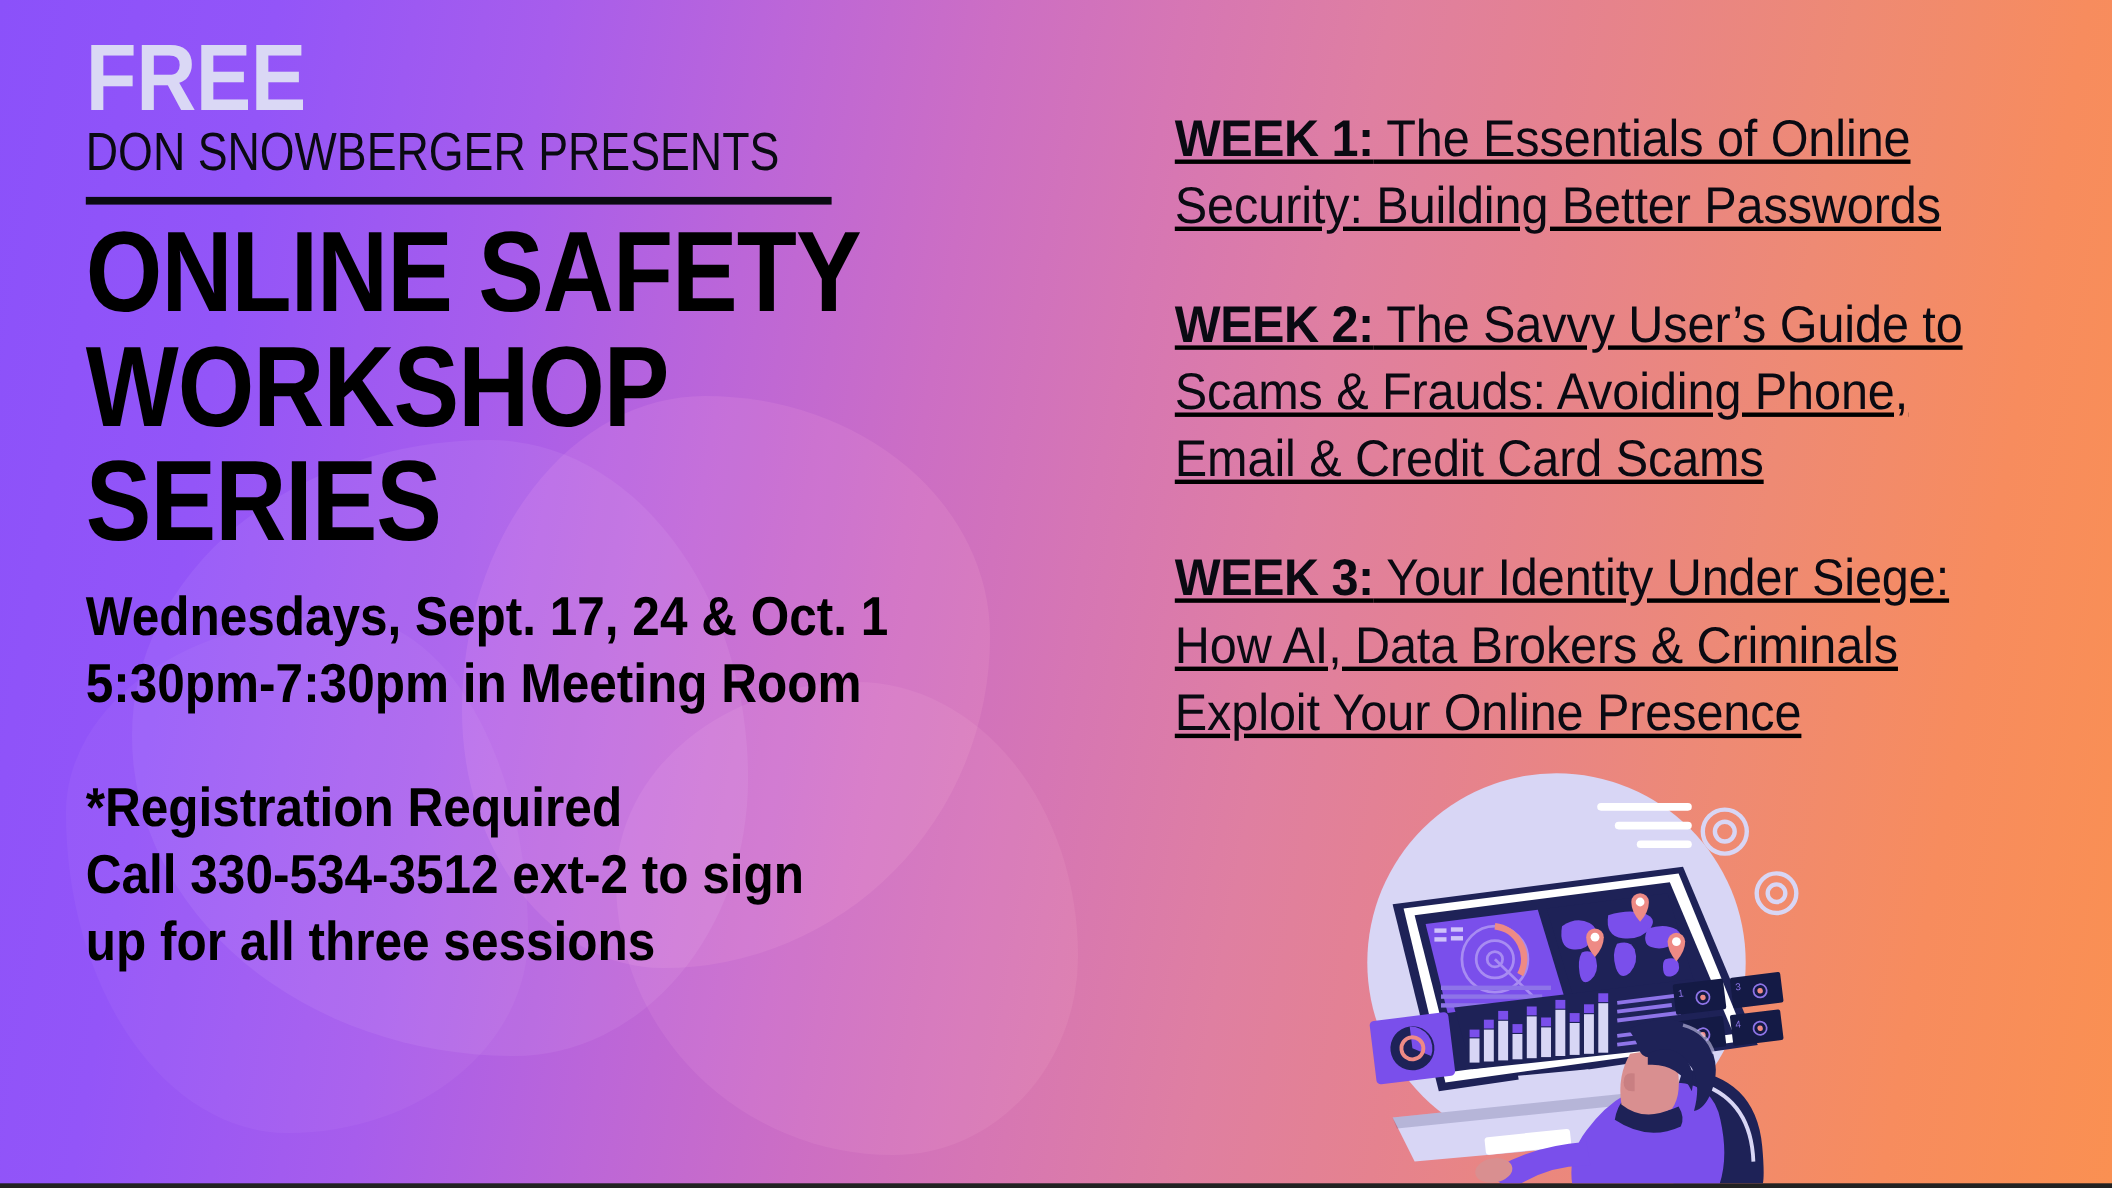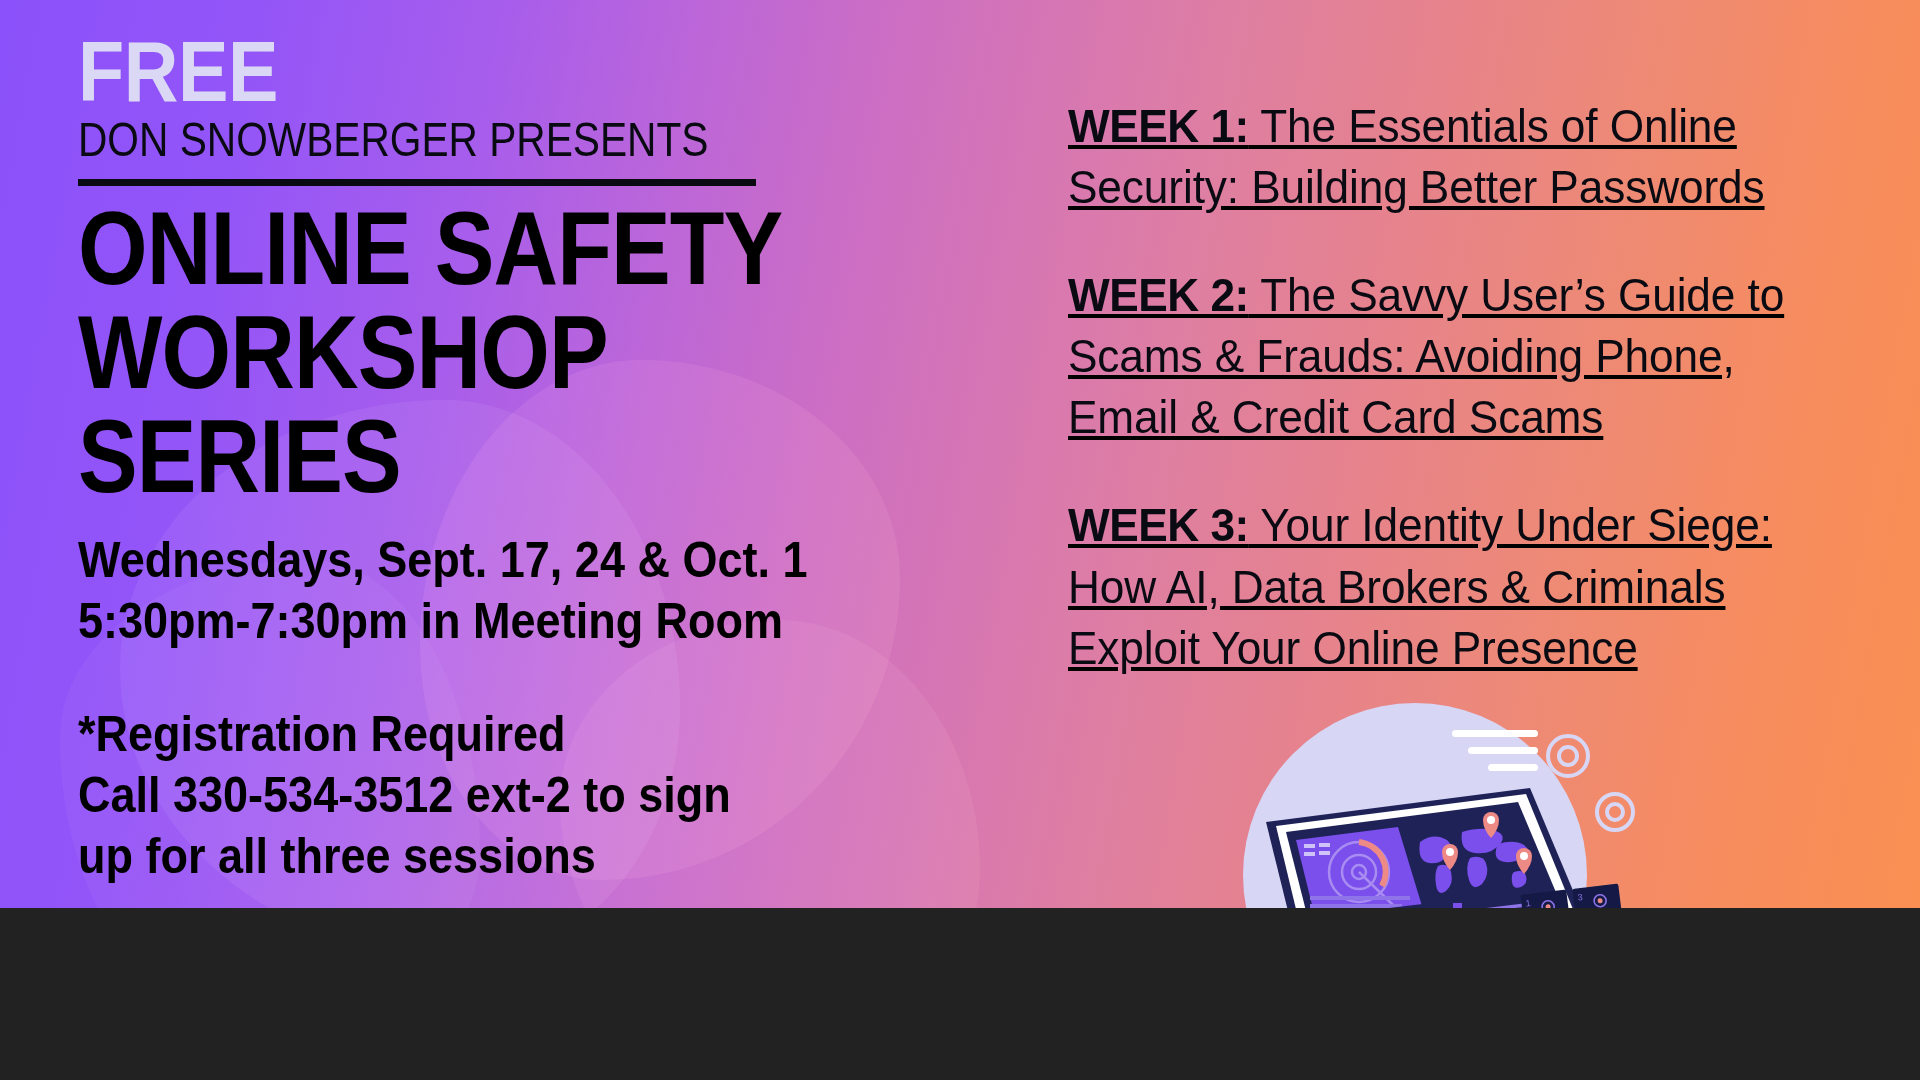--- a/index.html
+++ b/index.html
@@ -3,21 +3,21 @@
 <meta charset="utf-8">
 <style>
   html, body {
     margin: 0;
     padding: 0;
     background: #222;
   }
   #poster {
     position: relative;
     width: 1920px;
-    height: 908px;
+    height: 1076px;
     overflow: hidden;
     font-family: "Liberation Sans", sans-serif;
     background: linear-gradient(100deg,
         #8B51FA 0%,
         #9355F8 12%,
         #A75DEC 24%,
         #BC66D8 34%,
         #CC6EC4 43%,
         #D676B4 51%,
         #DF7FA1 60%,

